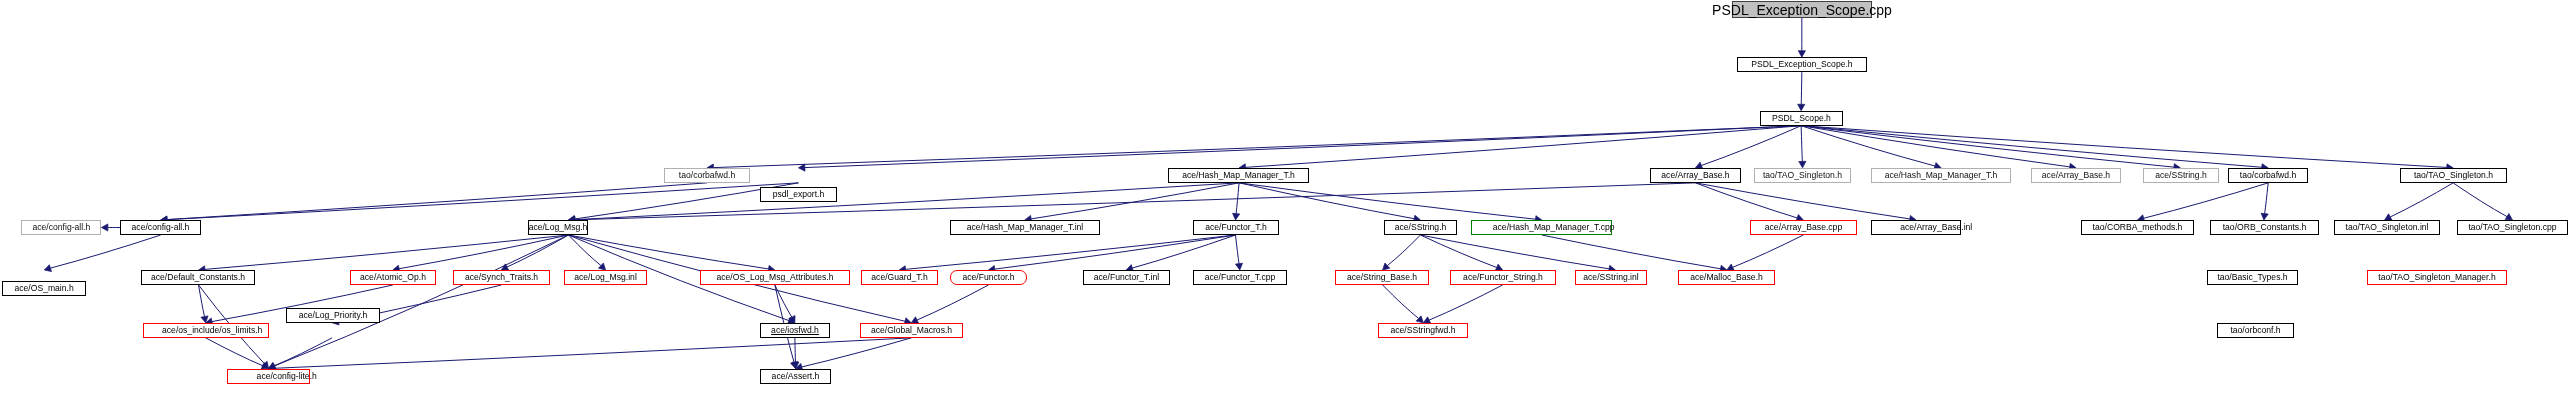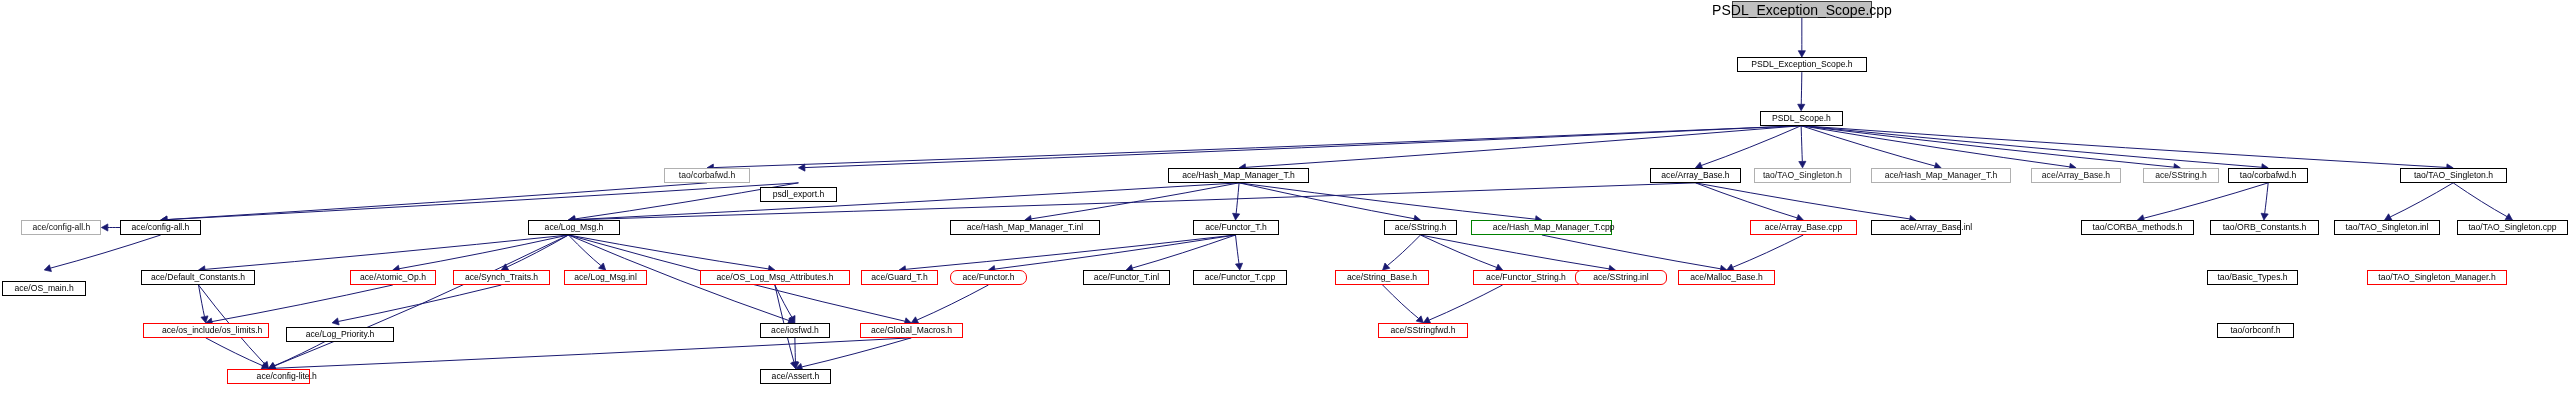--- a/index.html
+++ b/index.html
@@ -151,21 +151,21 @@
       <div class="node" style="left: 1168px; top: 168px; width: 141px;">ace/Hash_Map_Manager_T.h</div>
       <div class="node" style="left: 1650px; top: 168px; width: 91px;">ace/Array_Base.h</div>
       <div class="node gray" style="left: 1754px; top: 168px; width: 97px;">tao/TAO_Singleton.h</div>
       <div class="node gray" style="left: 1871px; top: 168px; width: 140px;">ace/Hash_Map_Manager_T.h</div>
       <div class="node gray" style="left: 2031px; top: 168px; width: 90px;">ace/Array_Base.h</div>
       <div class="node gray" style="left: 2143px; top: 168px; width: 76px;">ace/SString.h</div>
       <div class="node" style="left: 2228px; top: 168px; width: 80px;">tao/corbafwd.h</div>
       <div class="node" style="left: 2400px; top: 168px; width: 107px;">tao/TAO_Singleton.h</div>
       <div class="node gray" style="left: 21.4px; top: 220px; width: 80px;">ace/config-all.h</div>
       <div class="node" style="left: 120px; top: 220px; width: 81px;">ace/config-all.h</div>
-      <div class="node" style="left: 528px; top: 220px; width: 92px;">ace/Log_Msg.h</div>
+      <div class="node" style="left: 528px; top: 220px; width: 60px;">ace/Log_Msg.h</div>
       <div class="node" style="left: 950px; top: 220px; width: 150px; text-align: right;">ace/Hash_Map_Manager_T.inl</div>
       <div class="node" style="left: 1193px; top: 220px; width: 86px;">ace/Functor_T.h</div>
       <div class="node" style="left: 1384px; top: 220px; width: 73px;">ace/SString.h</div>
       <div class="node green" style="left: 1471px; top: 220px; width: 141px; padding-left: 28px;">ace/Hash_Map_Manager_T.cpp</div>
       <div class="node red" style="left: 1750px; top: 220px; width: 107px;">ace/Array_Base.cpp</div>
       <div class="node" style="left: 1871px; top: 220px; width: 90px; padding-left: 44px;">ace/Array_Base.inl</div>
       <div class="node" style="left: 2081px; top: 220px; width: 113px;">tao/CORBA_methods.h</div>
       <div class="node" style="left: 2210px; top: 220px; width: 109px;">tao/ORB_Constants.h</div>
       <div class="node" style="left: 2334px; top: 220px; width: 106px;">tao/TAO_Singleton.inl</div>
       <div class="node" style="left: 2457px; top: 220px; width: 111px;">tao/TAO_Singleton.cpp</div>
@@ -173,28 +173,28 @@
       <div class="node" style="left: 141px; top: 270px; width: 114px;">ace/Default_Constants.h</div>
       <div class="node red" style="left: 350px; top: 270px; width: 86px;">ace/Atomic_Op.h</div>
       <div class="node red" style="left: 453px; top: 270px; width: 97px;">ace/Synch_Traits.h</div>
       <div class="node red" style="left: 564px; top: 270px; width: 83px;">ace/Log_Msg.inl</div>
       <div class="node red" style="left: 700px; top: 270px; width: 150px;">ace/OS_Log_Msg_Attributes.h</div>
       <div class="node red" style="left: 861px; top: 270px; width: 77px;">ace/Guard_T.h</div>
       <div class="node red" style="left: 950px; top: 270px; width: 77px; border-radius: 7px;">ace/Functor.h</div>
       <div class="node" style="left: 1083px; top: 270px; width: 87px;">ace/Functor_T.inl</div>
       <div class="node" style="left: 1193px; top: 270px; width: 94px;">ace/Functor_T.cpp</div>
       <div class="node red" style="left: 1335px; top: 270px; width: 94px;">ace/String_Base.h</div>
-      <div class="node red" style="left: 1450px; top: 270px; width: 106px; margin-left: 23px;">ace/Functor_String.h</div>
-      <div class="node red" style="left: 1575px; top: 270px; width: 92px; border-radius: 6px;">ace/SString.inl</div>
+      <div class="node red" style="left: 1450px; top: 270px; width: 106px;">ace/Functor_String.h</div>
+      <div class="node red" style="left: 1575px; top: 270px; width: 72px;">ace/SString.inl</div>
       <div class="node red" style="left: 1678px; top: 270px; width: 97px;">ace/Malloc_Base.h</div>
       <div class="node" style="left: 2207px; top: 270px; width: 91px;">tao/Basic_Types.h</div>
       <div class="node red" style="left: 2367px; top: 270px; width: 140px;">tao/TAO_Singleton_Manager.h</div>
       <div class="node red" style="left: 143px; top: 323px; width: 126px; padding-left: 16px;">ace/os_include/os_limits.h</div>
-      <div class="node" style="left: 286px; top: 327px; width: 108px;">ace/Log_Priority.h</div>
-      <div class="node" style="left: 760px; top: 323px; width: 70px;">ace/iosfwd.h</div>
+      <div class="node" style="left: 286px; top: 308px; width: 94px;">ace/Log_Priority.h</div>
+      <div class="node" style="left: 760px; top: 323px; width: 70px; text-decoration: underline;">ace/iosfwd.h</div>
       <div class="node red" style="left: 860px; top: 323px; width: 103px;">ace/Global_Macros.h</div>
       <div class="node red" style="left: 1378px; top: 323px; width: 90px;">ace/SStringfwd.h</div>
       <div class="node" style="left: 2217px; top: 323px; width: 77px;">tao/orbconf.h</div>
       <div class="node red" style="left: 227px; top: 369px; width: 83px; padding-left: 40px;">ace/config-lite.h</div>
       <div class="node" style="left: 760px; top: 369px; width: 71px;">ace/Assert.h</div>
     </div>
 </div>
 
 
 </body></html>

